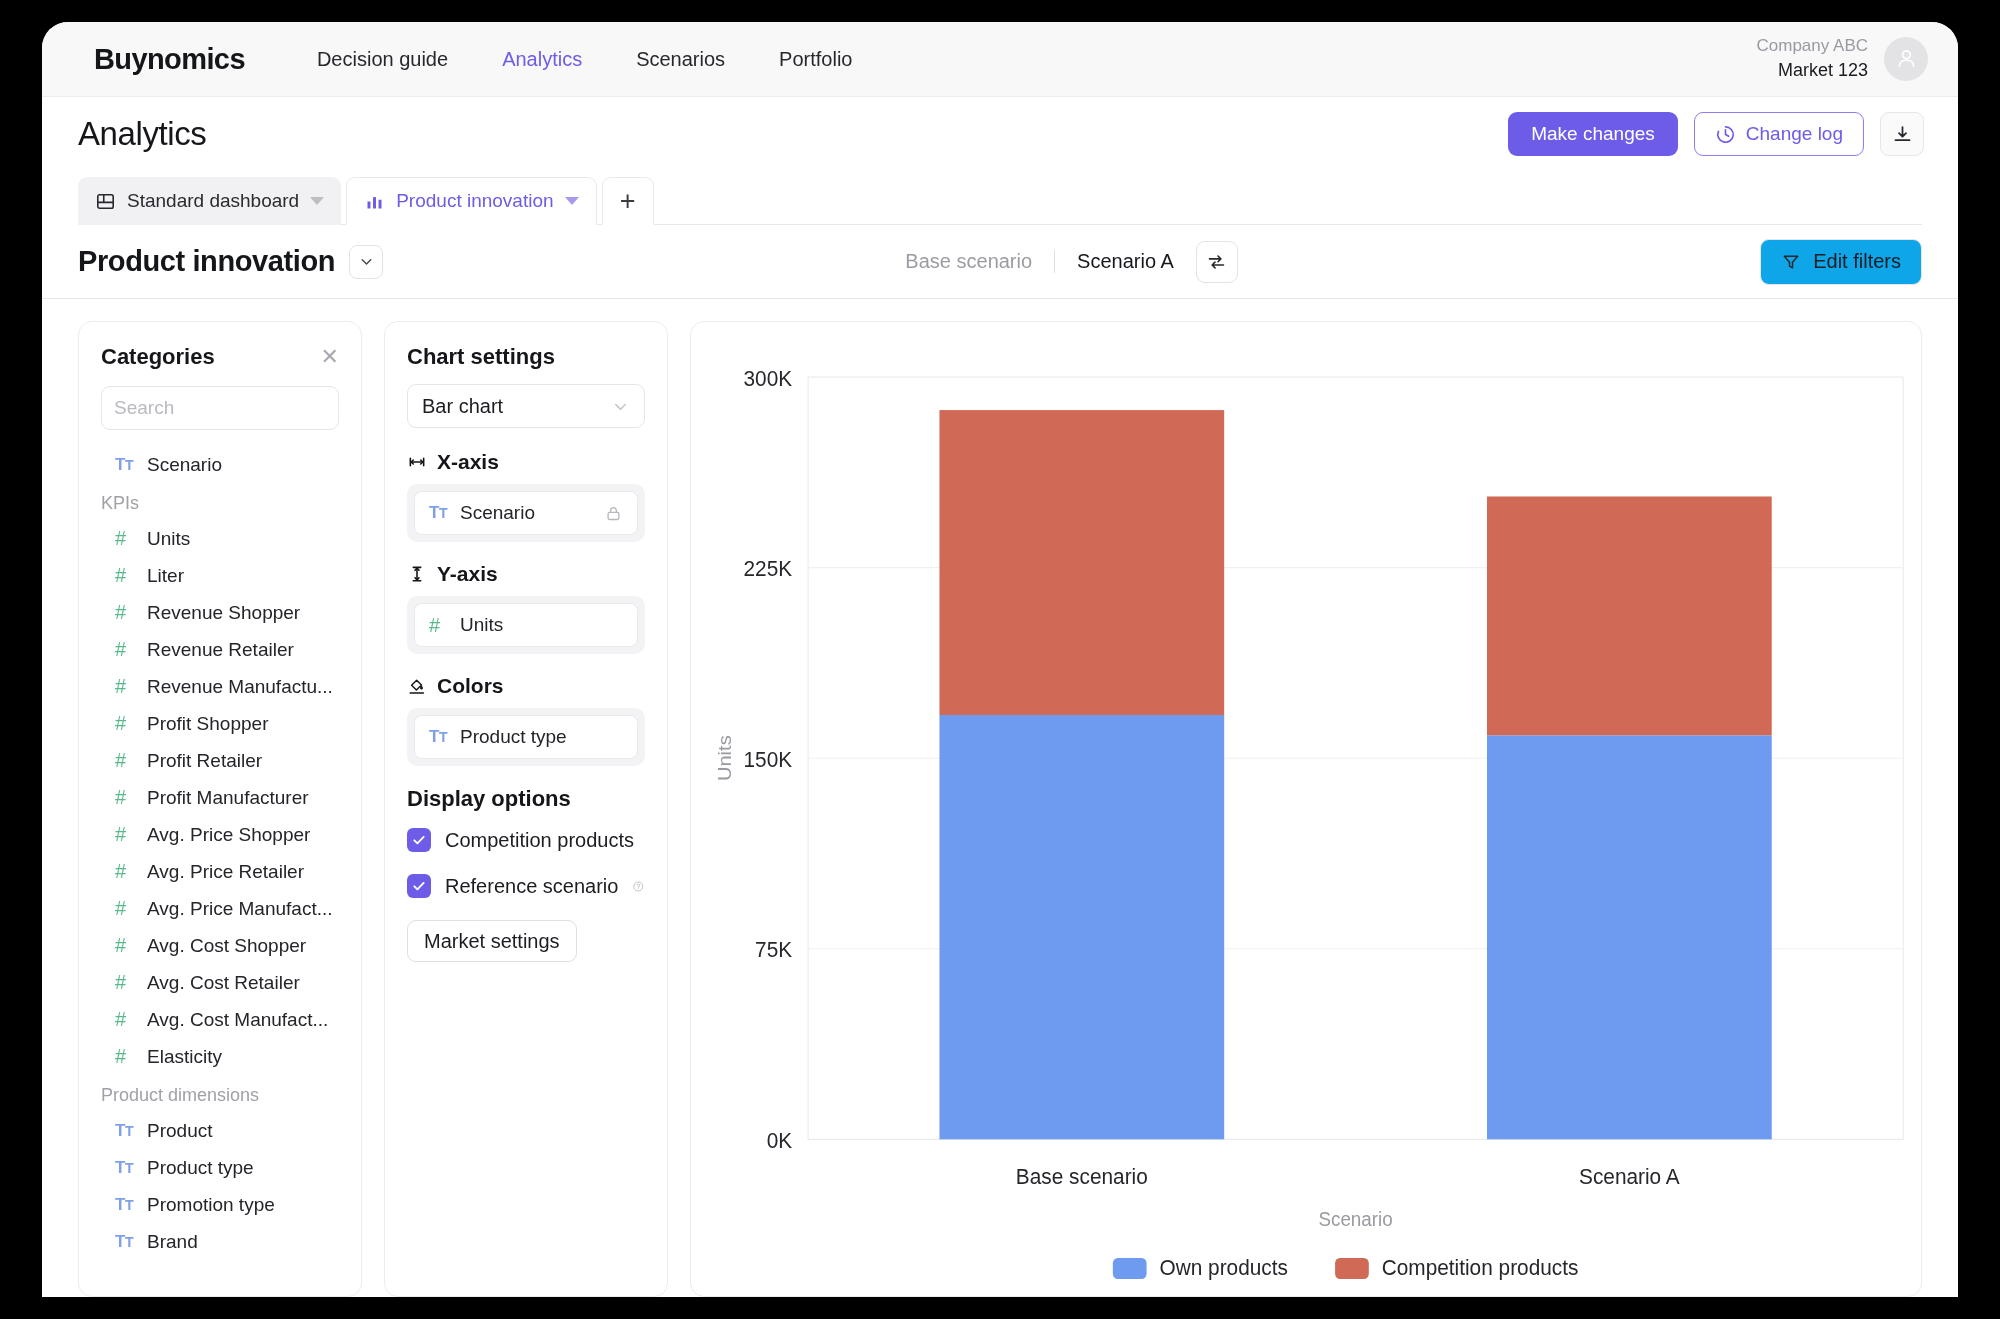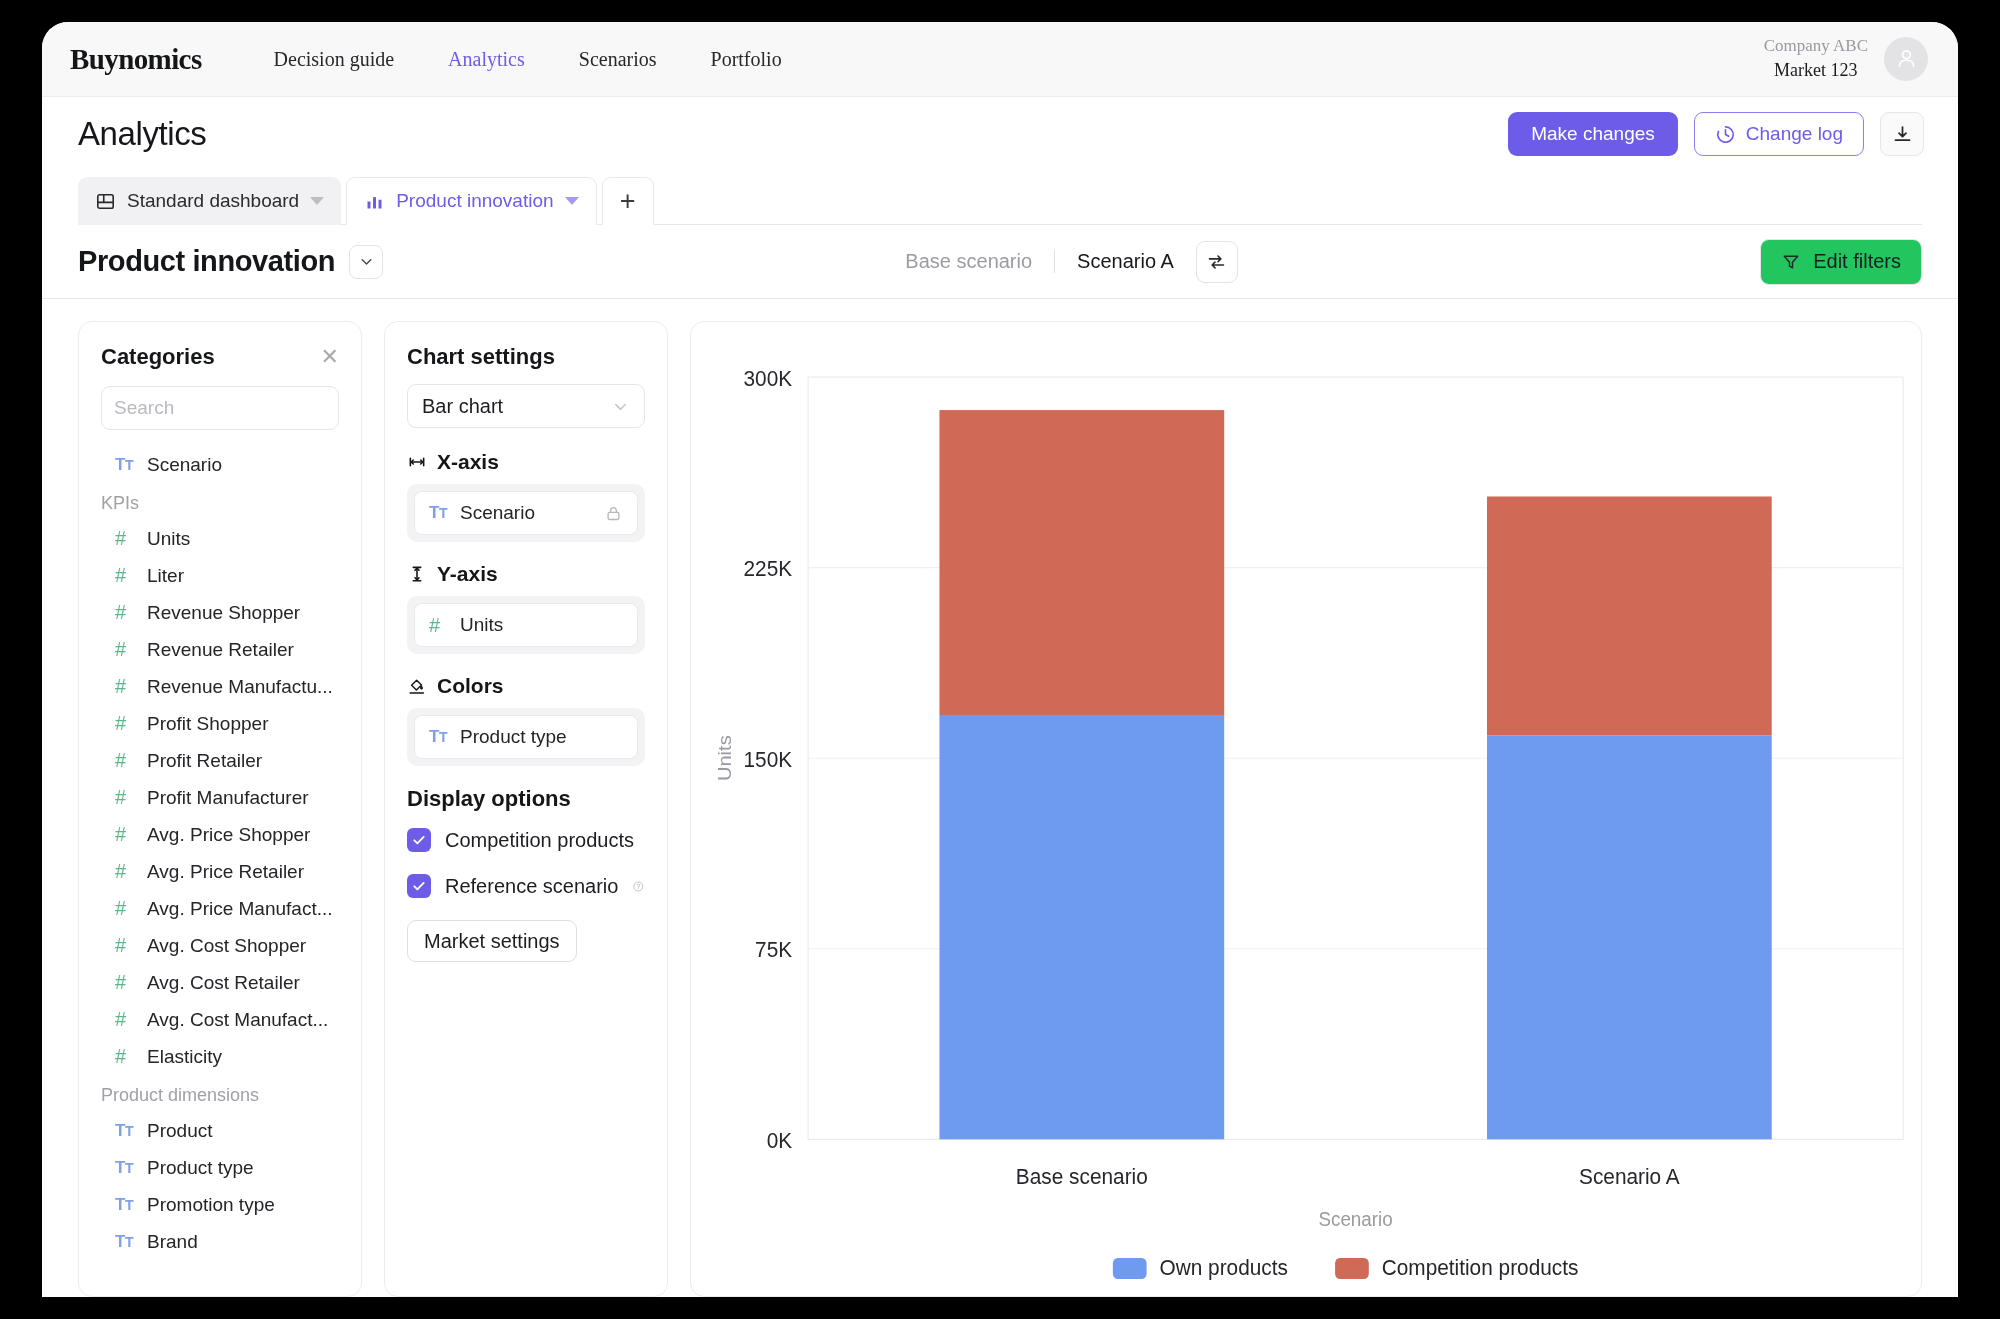--- a/index.html
+++ b/index.html
@@ -21,38 +21,37 @@
     overflow: hidden;
     display: flex; flex-direction: column;
   }
 
   
   .topnav {
     height: 75px; flex: 0 0 75px;
     background: #f8f8f9;
     border-bottom: 1px solid #ececee;
     display: flex; align-items: center;
-    padding: 0 30px 0 14px;
+    padding: 0 30px 0 38px;
     position: relative;
-    font-family: Liberation Serif, serif;
   }
   .brand {
     font-size: 29px; font-weight: 700; color: #15161a;
     letter-spacing: -0.6px; margin-left: 14px; margin-right: 72px;
     white-space: nowrap;
   }
   .navlinks { display: flex; align-items: center; gap: 54px; }
   .navlink {
     font-size: 20px; color: #27282d; white-space: nowrap; cursor: pointer;
   }
   .navlink.active { color: #6c5ce7; }
   .user-block {
     margin-left: auto; display: flex; align-items: center; gap: 16px;
   }
-  .user-text { text-align: center; line-height: 1.35; }
+  .user-text { text-align: right; line-height: 1.35; }
   .company { font-size: 17px; color: #9a9aa2; white-space: nowrap; }
   .market  { font-size: 18px; color: #1b1c21; font-weight: 500; white-space: nowrap; }
   .avatar {
     width: 44px; height: 44px; border-radius: 50%;
     background: #e3e3e6; display: flex; align-items: center; justify-content: center;
   }
 
   
   .pagehead {
     flex: 0 0 74px; display: flex; align-items: center;
@@ -105,21 +104,21 @@
   }
   .scenario-group { margin-left: auto; margin-right: auto; display: flex; align-items: center; gap: 0; }
   .sc-base { font-size: 20px; color: #9b9ba3; padding-right: 22px; border-right: 1px solid #e1e1e5; }
   .sc-a    { font-size: 20px; color: #17181d; padding: 0 22px; }
   .swap-box {
     width: 42px; height: 42px; border: 1px solid #e3e3e6; border-radius: 9px;
     display: flex; align-items: center; justify-content: center; background: #fff; cursor: pointer;
   }
   .filters-group { display: flex; align-items: center; gap: 16px; }
   .btn-ghost {
-    height: 46px; border: 1px solid #e6e6e9; border-radius: 9px; background: #22c55e;
+    height: 46px; border: 1px solid #e6e6e9; border-radius: 9px; background: #0ea5e9;
     display: inline-flex; align-items: center; gap: 12px; padding: 0 20px;
     font-size: 20px; color: #1c1d22; cursor: pointer; white-space: nowrap;
   }
   .select-retailers { width: 370px; }
   .select-retailers .sel-label { flex: 1; }
 
   
   .workspace { flex: 1; display: flex; gap: 22px; padding: 22px 36px 0 36px; min-height: 0; }
   .panel { background: #fff; border: 1px solid #ececee; border-radius: 14px; }
 

